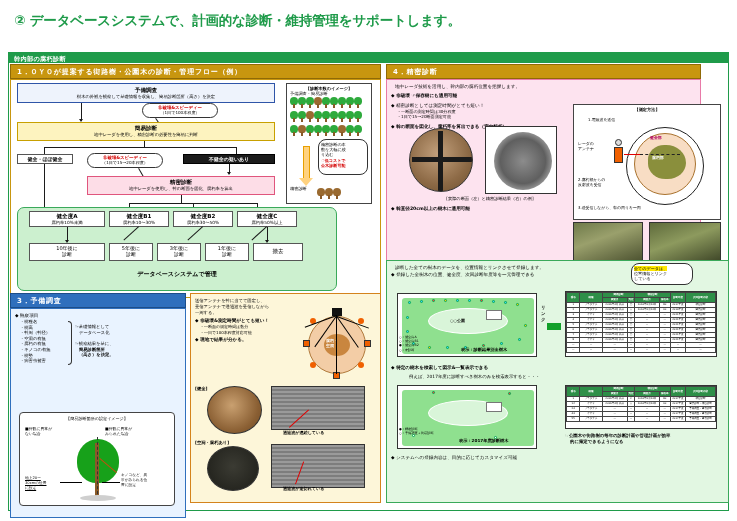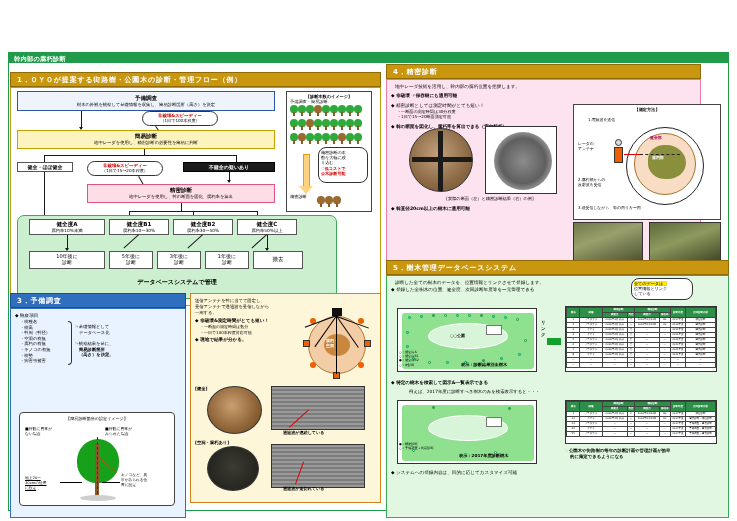--- a/index.html
+++ b/index.html
@@ -39,21 +39,21 @@
     font-size:7px; padding:1.5px 0 1.5px 6px; letter-spacing:.8px;
     border:0.5px solid #8f6a06;
   }
   .sec-bar.blue { background:#2f6fbd; border-color:#1d4d88; }
   .sec-bar.org  { background:#d4831c; border-color:#9c5c0c; }
 
   
   .panel { position:absolute; }
 
   
-  #sec1 { left:10px; top:64px; width:371px;margin-top:8px; }
+  #sec1 { left:10px; top:64px; width:371px; }
   #sec1 .body {
     border:1px solid #c8960f; background:#fff;
     padding:4px 4px 4px 4px; height:219px; position:relative;
   }
   .box { position:absolute; border:1px solid #555; background:#fff;
          text-align:center; display:flex; flex-direction:column;
          align-items:center; justify-content:center; }
   .box .t { font-weight:bold; font-size:5.6px; line-height:7px; }
   .box .s { font-size:4.3px; line-height:5.6px; }
   .box.blue  { border:1px solid #2f55a8; background:#eef3fc; }
@@ -119,20 +119,21 @@
 
   .photo { position:absolute; border:1px solid #333; background:#6b6b63; overflow:hidden;}
   .arrowRed { position:absolute; background:#e00000; height:1.2px; transform-origin:0 0; }
 </style>
 </head>
 <body>
 
 <div class="page">
 
   <div class="headline">
+    <div>② データベースシステムで、計画的な診断・維持管理をサポートします。</div>
   </div>
 
   <div class="frame">
     <div class="frame-title">幹内部の腐朽診断</div>
   </div>
 
   <div class="panel" id="sec1">
     <div class="sec-bar">1．ＯＹＯが提案する街路樹・公園木の診断・管理フロー（例）</div>
     <div class="body">
 
@@ -436,21 +437,20 @@
       </div>
 
       <div class="photo" style="left:186px;top:142px;width:70px;height:40px;
            background:linear-gradient(160deg,#6f7a4a,#9aa06c 40%,#4c5230);"></div>
       <div class="photo" style="left:262px;top:142px;width:72px;height:40px;
            background:linear-gradient(160deg,#5f6b3c,#8d9a5e 45%,#3f4728);"></div>
     </div>
   </div>
 
   <div class="panel" id="sec5">
-    <div class="sec-bar">5．樹木管理データベースシステム</div>
     <div class="body">
       <div style="font-size:4.6px;padding-left:4px;">診断した全ての樹木のデータを、位置情報とリンクさせて登録します。</div>
       <div class="bullet" style="margin-top:2px;">◆ 登録した全樹木の位置、健全度、次回診断年度等を一元管理できる</div>
 
       <div class="callout" style="left:244px;top:2px;width:62px;height:22px;text-align:left;padding:1.5px 2px;">
         <span style="background:#ffe800;">全てのデータは、</span><br>
         <span>位置情報とリンク</span><br>
         <span>している</span>
       </div>
 

